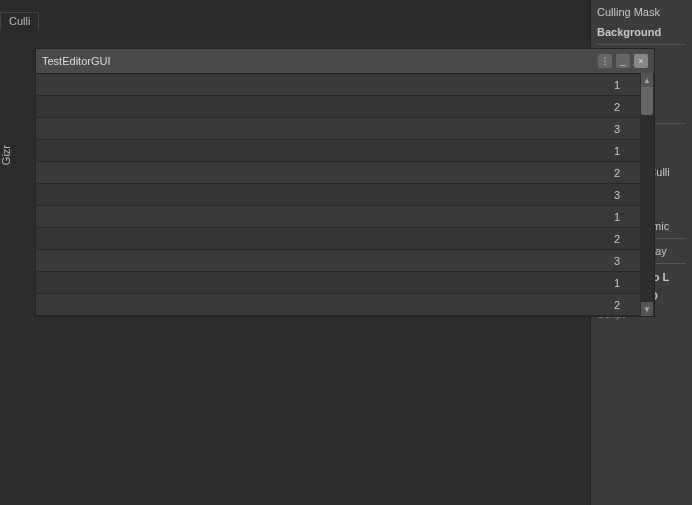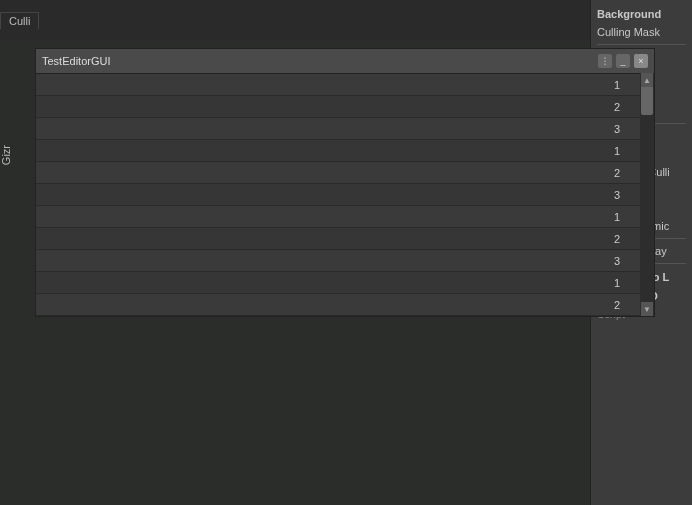--- a/index.html
+++ b/index.html
@@ -211,22 +211,22 @@
 <body>
 
 <div class="viewport-bg"></div>
 
 <div class="scene-dark"></div>
 
 <div class="camera-tab">Culli</div>
 
 <div class="right-panel">
 
+  <div class="right-panel-item">Culling Mask</div>
   <div class="right-panel-item bold" style="margin-top:2px;">Background</div>
-  <div class="right-panel-item">Culling Mask</div>
   <div class="right-panel-separator"></div>
   <div class="right-panel-item">View</div>
   <div class="right-panel-item">Came</div>
   <div class="right-panel-item">Plane</div>
   <div class="right-panel-item">Rect</div>
   <div class="right-panel-separator"></div>
   <div class="right-panel-item">g Path</div>
   <div class="right-panel-item">extur</div>
   <div class="right-panel-item">Occlusion Culli</div>
   <div class="right-panel-item">HDR</div>

